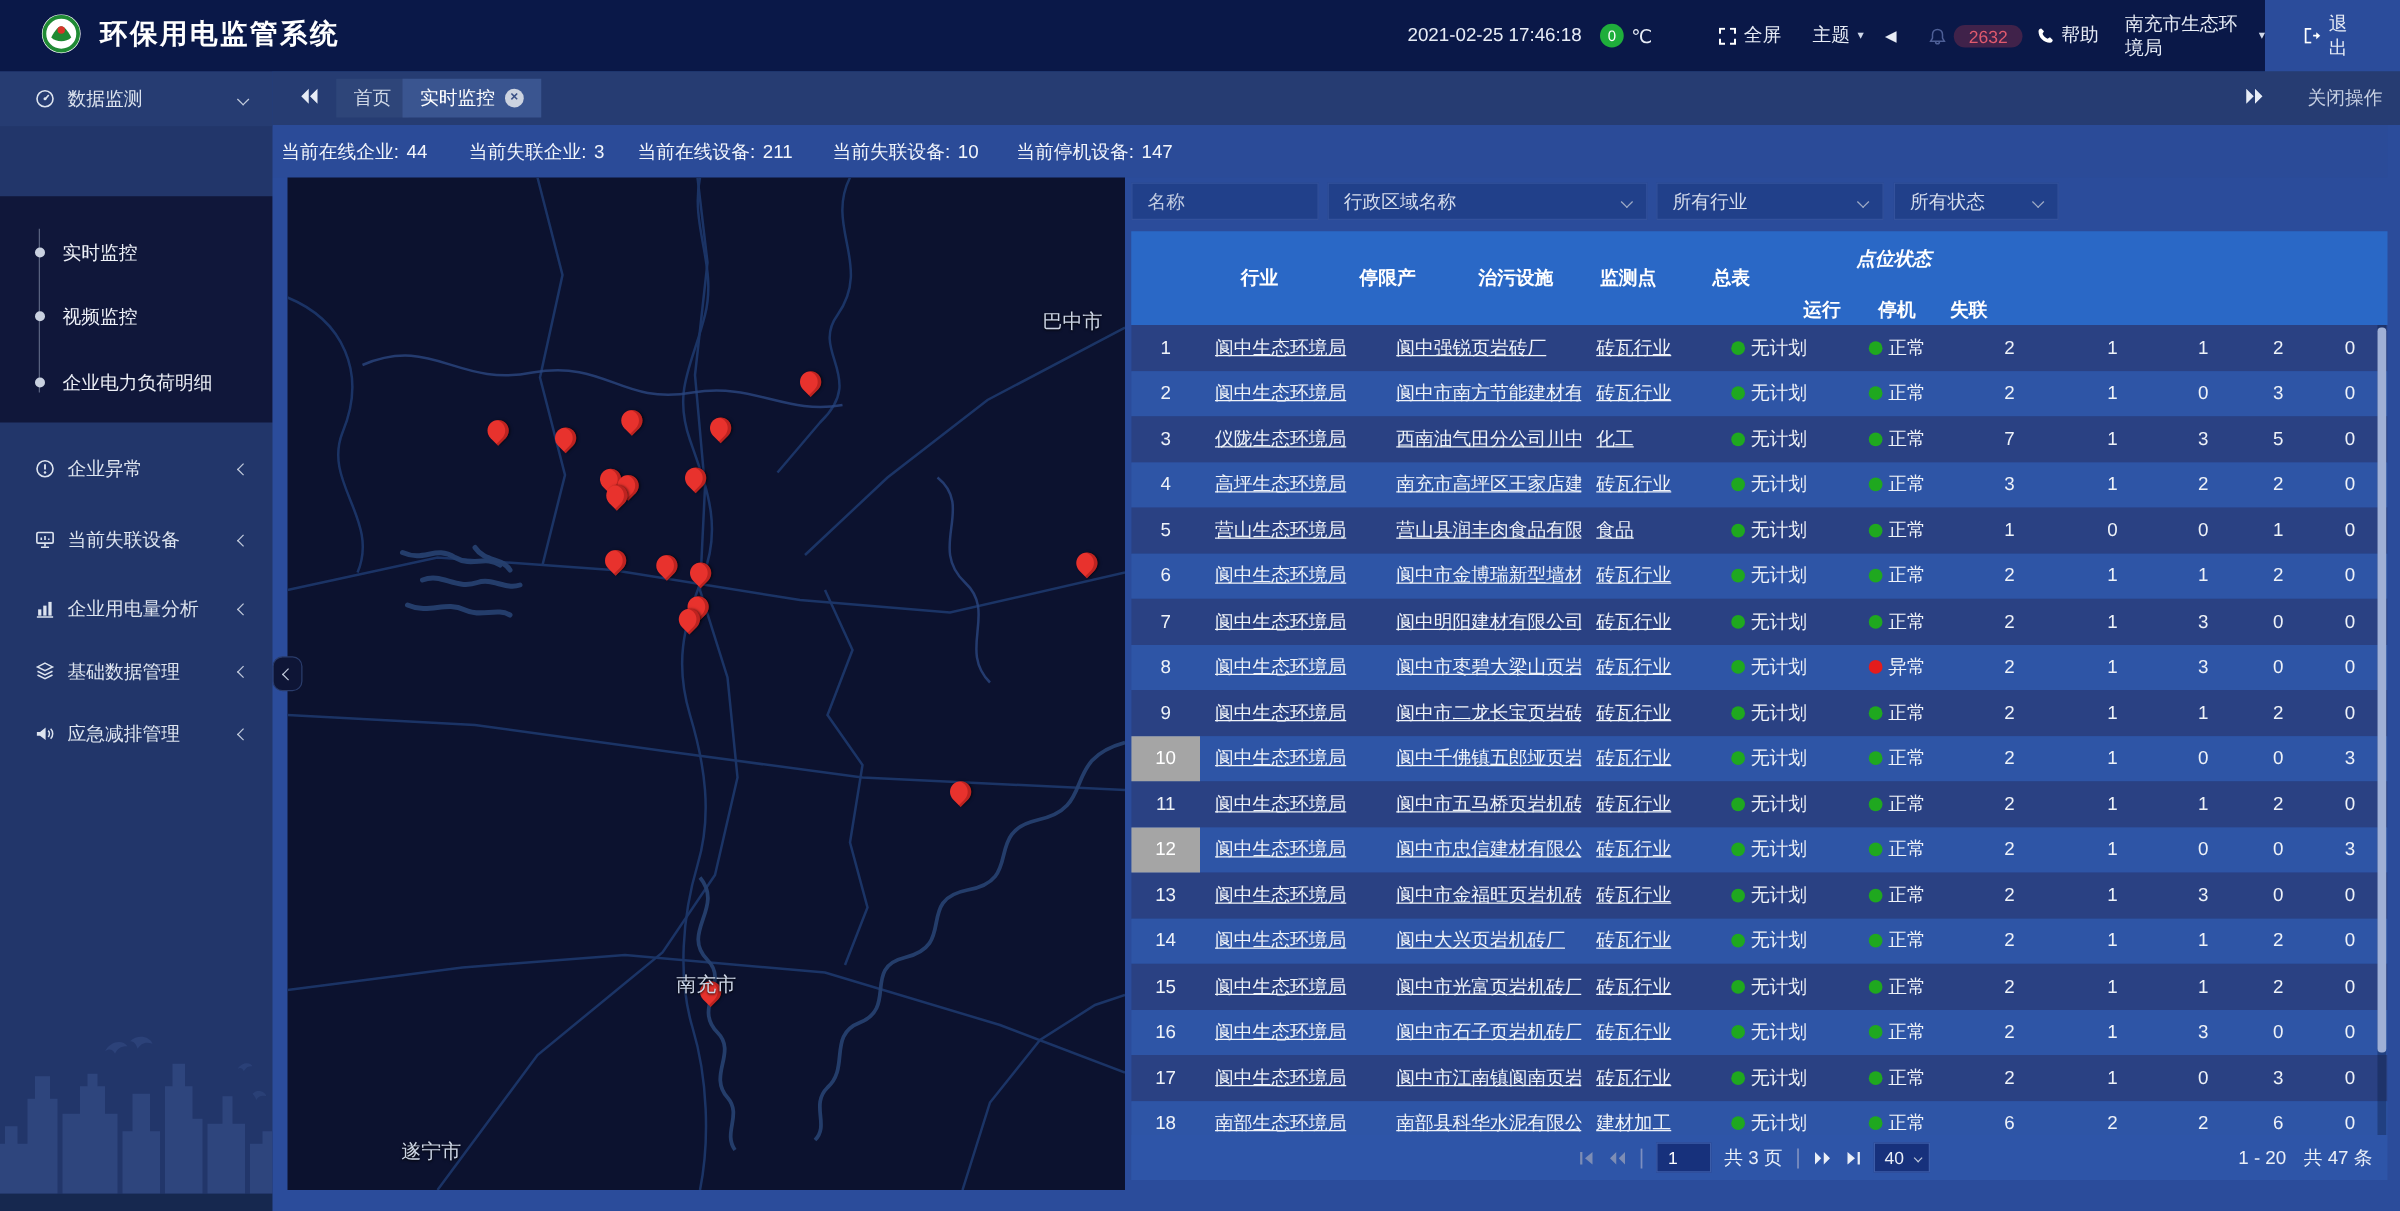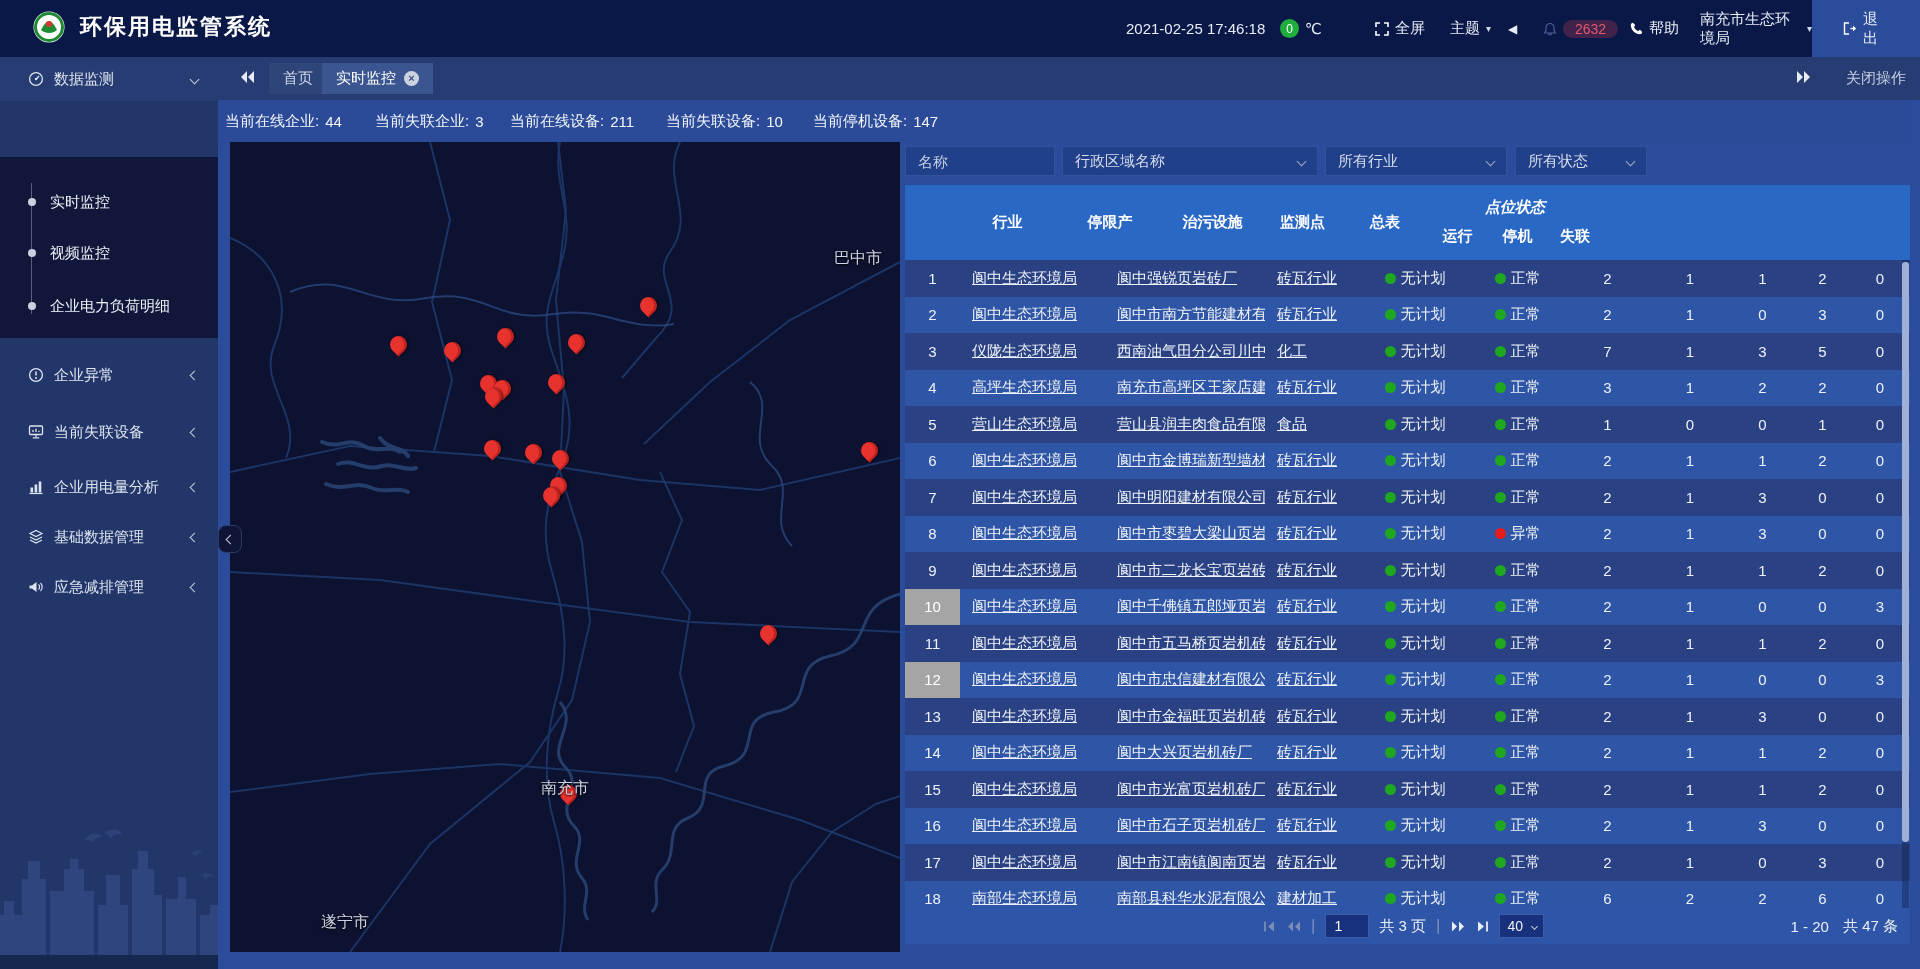--- a/index.html
+++ b/index.html
@@ -58,21 +58,21 @@
   .f-box { position:absolute; top:4px; height:30px; background:#21408a; border:1px solid #33519c; color:#d5dcec; font-size:15px; display:flex; align-items:center; padding:0 12px; cursor:pointer; }
   .f-box .chev { position:absolute; right:12px; border-color:#9fabc6; }
   input.f-input { position:absolute; top:4px; height:30px; background:#21408a; border:1px solid #33519c; color:#d5dcec; font-size:15px; padding:0 12px; outline:none; }
   input.f-input::placeholder { color:#c2cce2; }
 
   .thead { position:absolute; left:0; top:43px; width:1005px; height:75px; background:#2a68c6; display:flex; color:#fff; font-size:15px; font-weight:bold; }
   .hcell { display:flex; align-items:center; justify-content:center; height:75px; flex:none; }
   .c0{width:55px}.c1{width:145px}.c2{width:160px}.c3{width:95px}.c4{width:110px}.c5{width:95px}.c6{width:85px}.c7{width:80px}.c8{width:65px}.c9{width:55px}.c10{width:60px}
   .hgroup { width:180px; flex:none; }
   .hgroup-title { text-align:center; font-style:italic; padding-top:13px; }
-  .hgroup-cols { display:flex; margin-top:10px; }
+  .hgroup-cols { display:flex; margin-top:22px; }
   .hgroup-cols .hcell { height:auto; }
 
   .tbody { position:absolute; left:0; top:118px; width:1005px; height:648px; overflow:hidden; }
   .trow { display:flex; height:36.5px; color:#eef2f8; font-size:15px; cursor:pointer; }
   .trow.odd { background:#2a4183; }
   .trow.even { background:#2e55a6; }
   .cell { display:flex; align-items:center; justify-content:center; flex:none; overflow:hidden; white-space:nowrap; }
   .cell.left { justify-content:flex-start; padding-left:12px;text-decoration:underline; }
   .cell.gray { background:#a5a5a5; color:#fff; }
   .dot { width:11px; height:11px; border-radius:50%; background:#1fa81f; display:inline-block; margin-right:5px; flex:none; }

